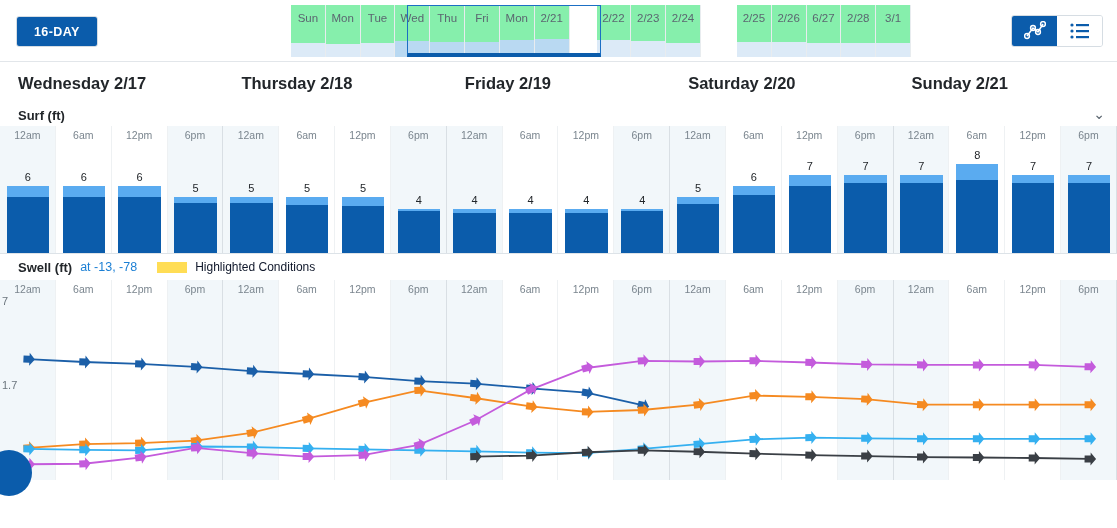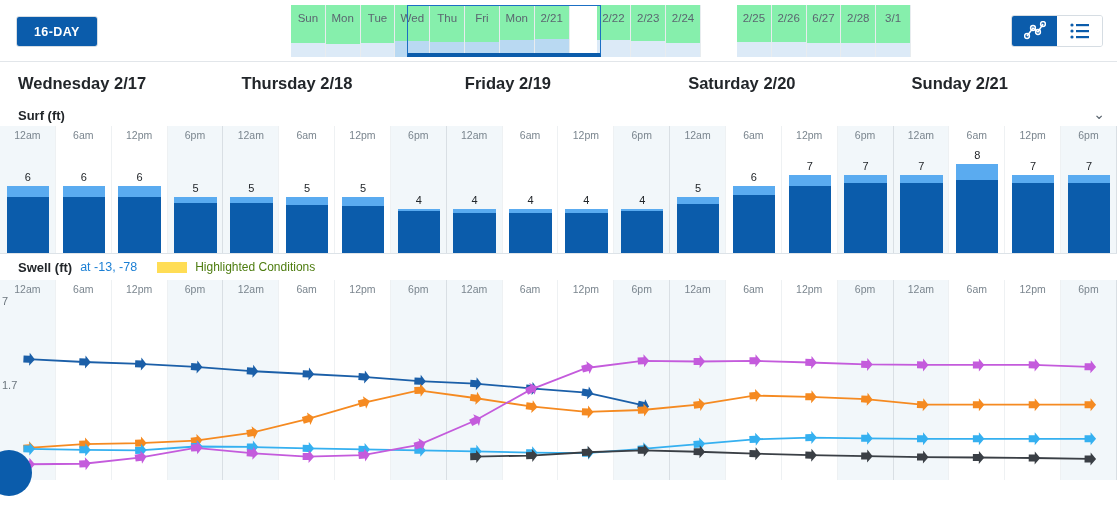--- a/index.html
+++ b/index.html
@@ -108,21 +108,21 @@
     height: 22px;
     padding-left: 18px;
     display: flex; align-items: center; gap: 8px;
   }
   .seclabel .title { font-size: 13px; font-weight: bold; color: #22262a; }
   .seclabel .sub { font-size: 12.5px; color: #1b7fd4; cursor: pointer; }
   .swatch {
     width: 30px; height: 11px; background: #ffdd55;
     display: inline-block; margin-left: 12px;
   }
-  .seclabel .legend-text { font-size: 12px; color: #4d7c0f; }
+  .seclabel .legend-text { font-size: 12px; color: #0f172a; }
   .chev {
     position: absolute; right: 12px; top: 2px;
     color: #5b6670; cursor: pointer; font-size: 14px;
   }
 
   
   .chartwrap { position: relative; }
   .chart-bg { position: absolute; inset: 0; display: flex; }
   .col {
     flex: 1 0 auto;

